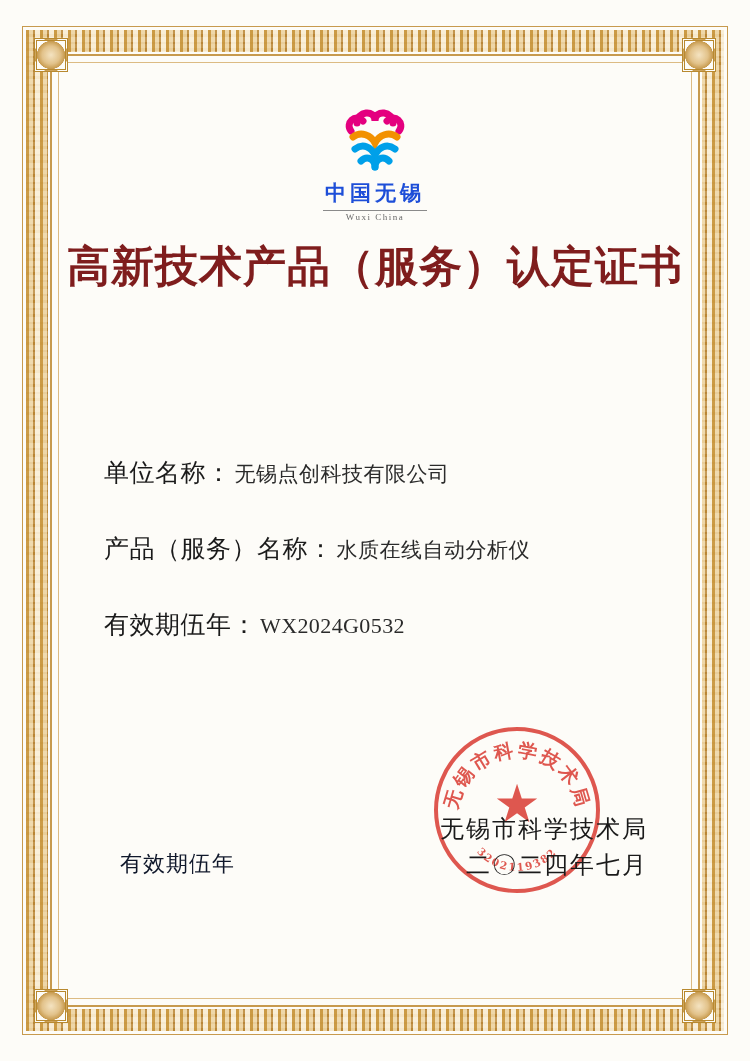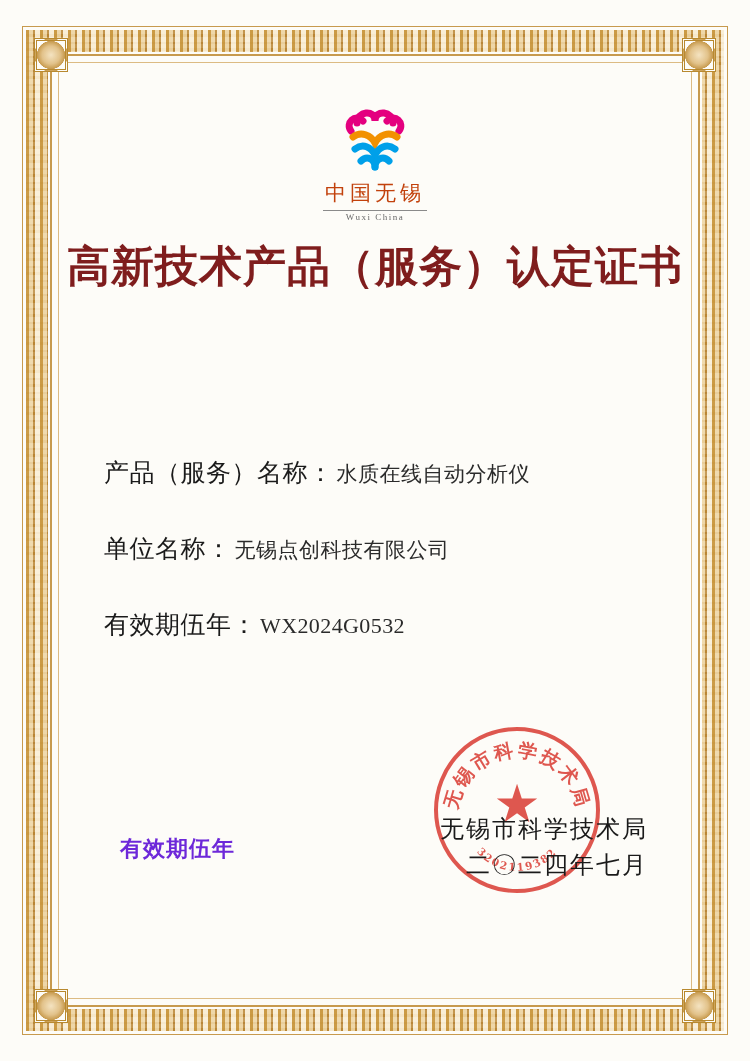--- a/index.html
+++ b/index.html
@@ -123,23 +123,23 @@
   .emblem-mark {
     width: 96px;
     height: 74px;
     margin: 0 auto;
     position: relative;
   }
   .emblem-city {
     margin-top: 4px;
     font-size: 21px;
     letter-spacing: 4px;
-    color: #c2410c;
+    color: #1d4ed8;
     font-family: "Liberation Serif", "DejaVu Serif", serif;
-    font-weight: 400;
+    font-weight: 700;
   }
   .emblem-pinyin {
     margin-top: 1px;
     font-size: 9px;
     letter-spacing: 1.5px;
     color: #6a6a6a;
   }
   .emblem-rule {
     width: 104px;
     height: 1px;
@@ -191,26 +191,25 @@
   }
   .field-value.code {
     font-size: 22px;
     letter-spacing: 0.4px;
   }
 
   
   .validity {
     position: absolute;
     left: 58px;
-    bottom: 131px;
+    bottom: 116px;
     font-size: 22px;
-    color: #6d28d9;
+    color: #0f172a;
     letter-spacing: 1px;
     font-family: "DejaVu Serif", "Liberation Serif", serif;
-    font-weight: bold;
   }
   .issuer {
     position: absolute;
     right: 40px;
     bottom: 112px;
     text-align: center;
     font-family: "DejaVu Serif", "Liberation Serif", serif;
     color: #1a1a1a;
   }
   .issuer-name {
@@ -293,27 +292,27 @@
       <div class="emblem-city">中国无锡</div>
       <div class="emblem-rule"></div>
       <div class="emblem-pinyin">Wuxi China</div>
     </div>
 
     <div class="title">高新技术产品（服务）认定证书</div>
 
     <div class="fields">
 
       <div class="field-row">
+        <span class="field-label">单位名称：</span>
+        <span class="field-value">无锡点创科技有限公司</span>
+      </div>
+
+      <div class="field-row">
         <span class="field-label">产品（服务）名称：</span>
         <span class="field-value">水质在线自动分析仪</span>
-      </div>
-
-      <div class="field-row">
-        <span class="field-label">单位名称：</span>
-        <span class="field-value">无锡点创科技有限公司</span>
       </div>
 
       <div class="field-row">
         <span class="field-label">有效期伍年：</span>
         <span class="field-value code">WX2024G0532</span>
       </div>
 
     </div>
 
     <div class="validity">有效期伍年</div>

